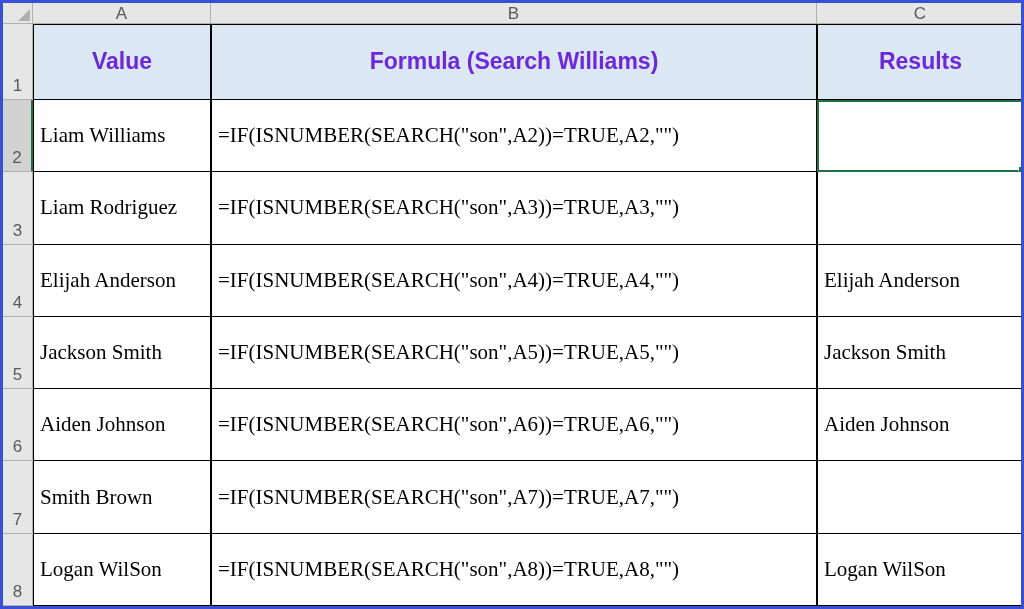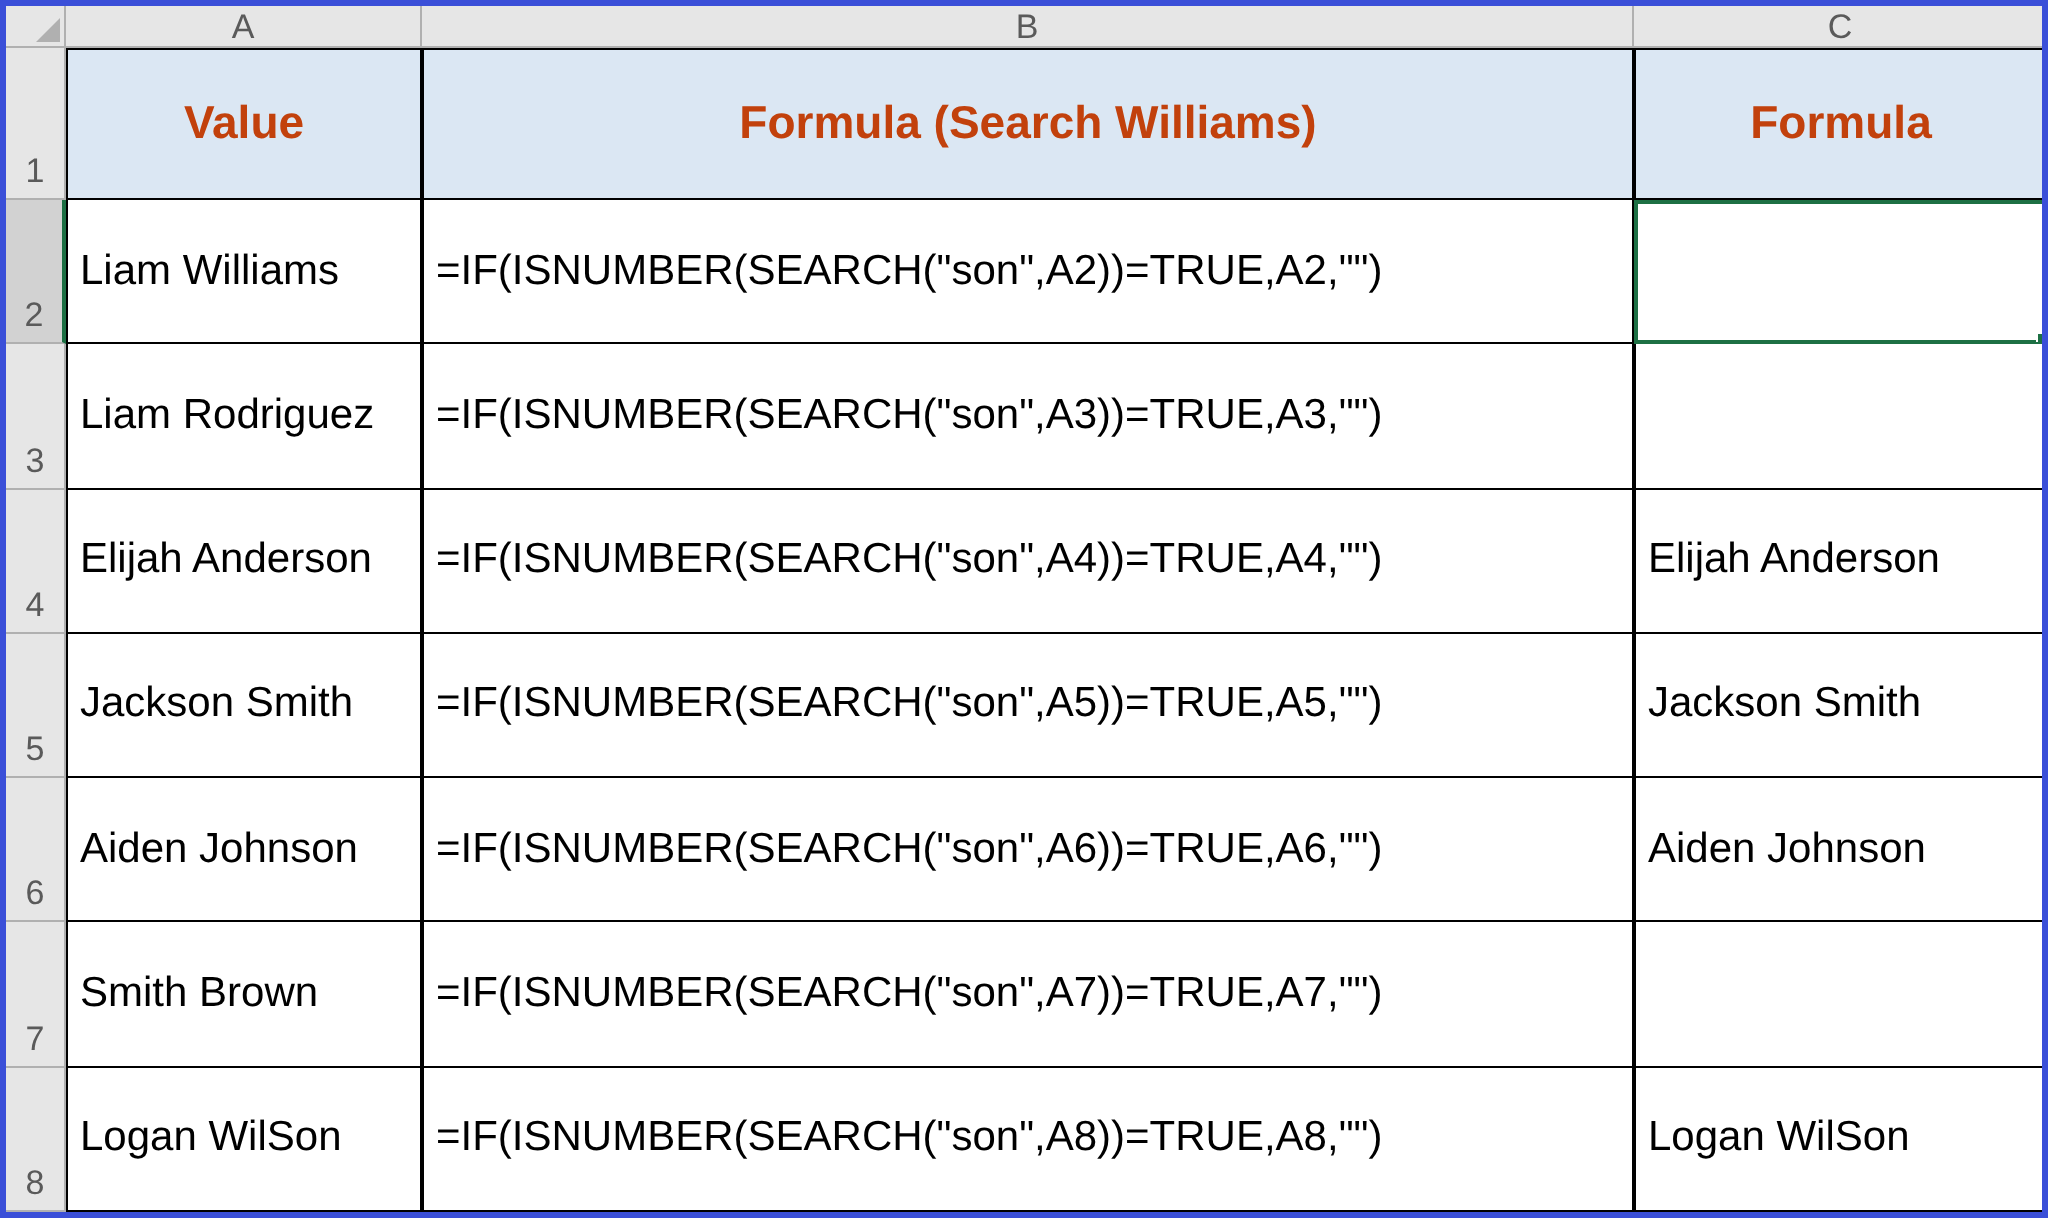--- a/index.html
+++ b/index.html
@@ -46,34 +46,35 @@
       border-right: 2px solid #1d7044;
     }
     .th-cell {
       background: #dbe7f3;
       border: 1px solid #000;
       display: flex;
       align-items: center;
       justify-content: center;
       font-weight: bold;
       font-size: 23px;
-      color: #c2410c;
+      color: #6d28d9;
     }
     .td-cell {
       border-left: 1px solid #000;
       border-right: 1px solid #000;
       border-bottom: 1px solid #000;
       display: flex;
       align-items: center;
       font-size: 21px;
       color: #000;
       padding: 0 6px;
       overflow: hidden;
       white-space: nowrap;
       background: #fff;
+      font-family: Liberation Serif, serif;
     }
     .td-cell.val { justify-content: flex-start; }
     .td-cell.formula { justify-content: flex-start; }
     .td-cell.result { justify-content: flex-start; }
     .selected-cell {
       outline: 2px solid #1d7044;
       outline-offset: -2px;
       position: relative;
       z-index: 2;
     }
@@ -127,21 +128,21 @@
     <div class="col-head">B</div>
     <div class="col-head last">C</div>
   </div>
 
   <div class="rows">
 
     <div class="row header">
       <div class="row-head">1</div>
       <div class="th-cell">Value</div>
       <div class="th-cell">Formula (Search Williams)</div>
-      <div class="th-cell">Formula</div>
+      <div class="th-cell">Results</div>
     </div>
 
     <div class="row">
       <div class="row-head sel">2</div>
       <div class="td-cell val">Liam Williams</div>
       <div class="td-cell formula">=IF(ISNUMBER(SEARCH("son",A2))=TRUE,A2,"")</div>
       <div class="td-cell result selected-cell"></div>
     </div>
 
     <div class="row">

